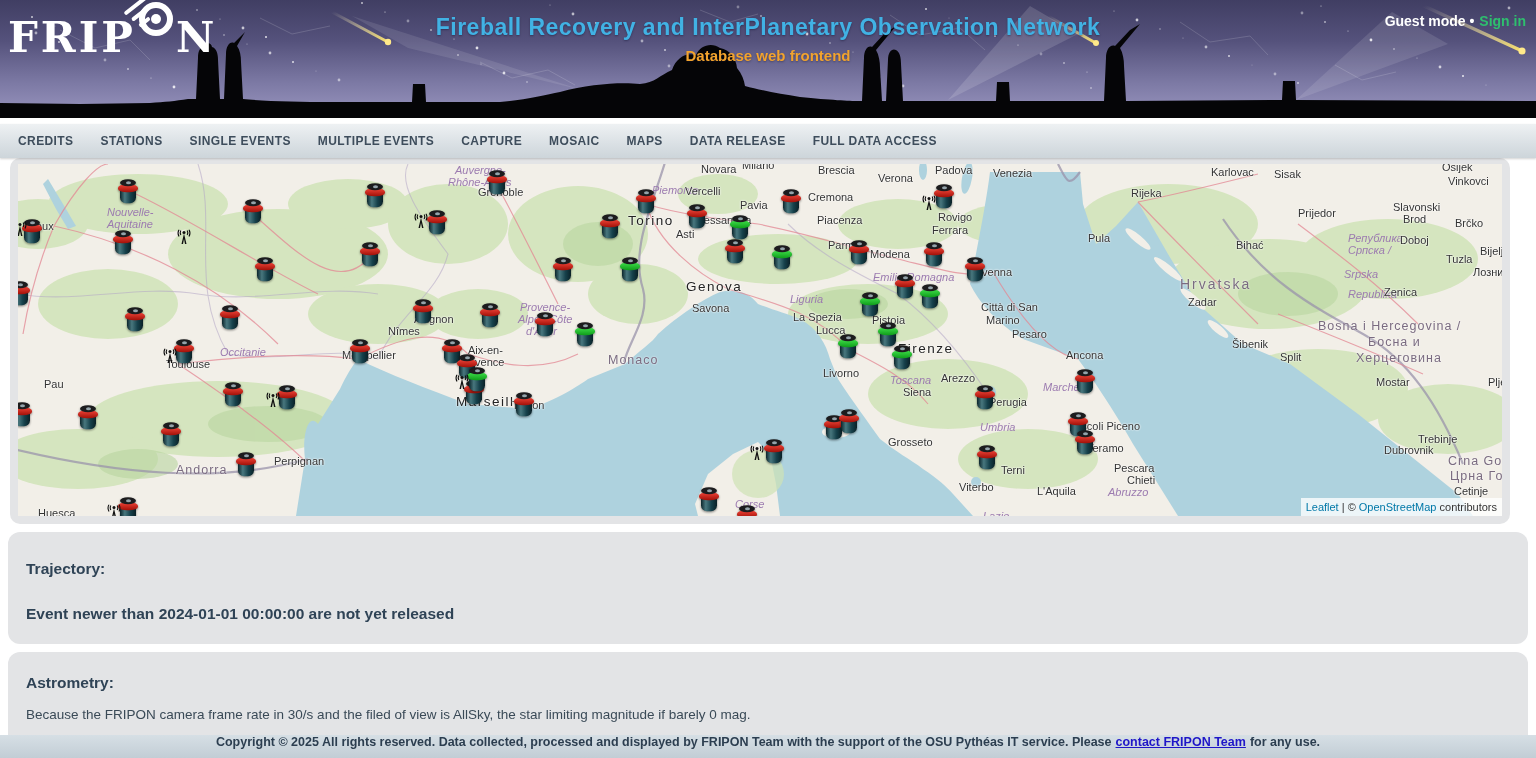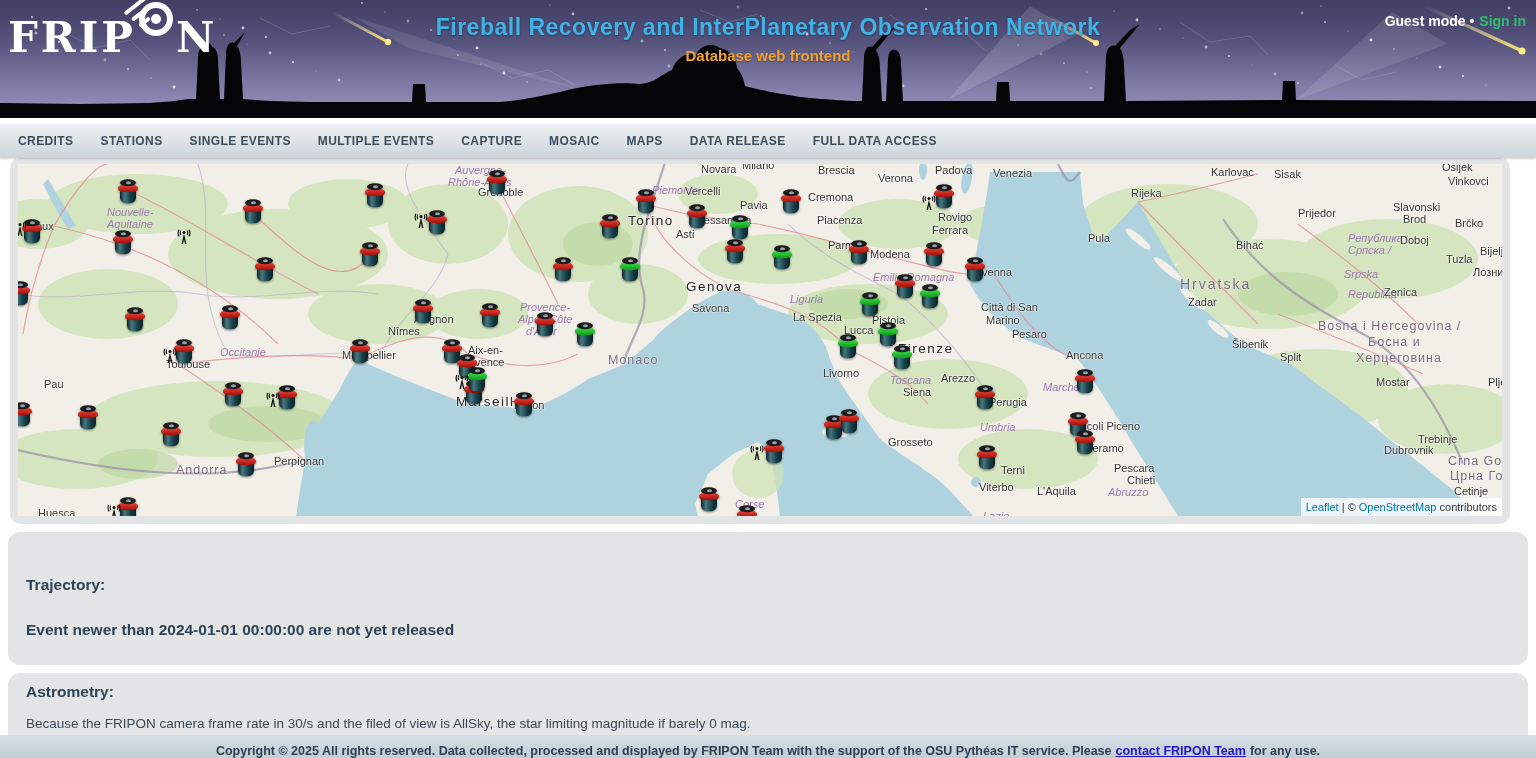--- a/index.html
+++ b/index.html
@@ -83,30 +83,30 @@
   .attrib{
     position:absolute;right:0;bottom:0;background:rgba(255,255,255,.78);
     font-size:11px;color:#333;padding:2px 5px;line-height:14px;
   }
   .attrib a{color:#0078A8;text-decoration:none;cursor:pointer;}
   
   .panel{
     margin:8px 8px 0 8px;background:#e3e4e6;border-radius:12px;box-sizing:border-box;
     padding:0 18px;position:relative;z-index:1;
   }
-  .panel.trajectory{height:133px;padding-top:44px;}
-  .panel.astrometry{height:100px;padding-top:10px;}
+  .panel.trajectory{height:112px;padding-top:28px;}
+  .panel.astrometry{height:100px;padding-top:22px;}
   .sec-heading{font-size:15.5px;font-weight:bold;color:#2f4356;}
   .sec-strong{margin-top:27px;font-size:15.5px;font-weight:bold;color:#2f4356;}
   .sec-body{margin-top:15px;font-size:13.5px;color:#3a4a57;}
   
   .footer{
     position:absolute;left:0;right:0;top:735px;height:23px;z-index:6;
     background:linear-gradient(180deg,#d6dfe5,#c2cdd5);
-    display:flex;align-items:flex-end;justify-content:center;
+    display:flex;align-items:flex-start;justify-content:center;
     font-size:12.5px;font-weight:bold;color:#2c3e50;
   }
   .footer a{color:#1f16c8;text-decoration:underline;cursor:pointer;margin:0 4px;}
 </style>
 </head>
 <body>
 
 <div class="header">
   <svg class="sky" width="1536" height="118" viewBox="0 0 1536 118">
     <defs>
@@ -417,30 +417,30 @@
         <div class="mlabel lab-city" style="left: 810px; top: 81px;">Parma</div>
         <div class="mlabel lab-city" style="left: 852px; top: 90px;">Modena</div>
         <div class="mlabel lab-city" style="left: 914px; top: 66px;">Ferrara</div>
         <div class="mlabel lab-city" style="left: 920px; top: 53px;">Rovigo</div>
         <div class="mlabel lab-city" style="left: 950px; top: 108px;">Ravenna</div>
         <div class="mlabel lab-city" style="left: 658px; top: 70px;">Asti</div>
         <div class="mlabel lab-city" style="left: 676px; top: 56px;">Alessandria</div>
         <div class="mlabel lab-city" style="left: 674px; top: 144px;">Savona</div>
         <div class="mlabel lab-city big" style="left: 668px; top: 122px;">Genova</div>
         <div class="mlabel lab-city" style="left: 775px; top: 153px;">La Spezia</div>
-        <div class="mlabel lab-city" style="left: 826px; top: 166px;">Lucca</div>
+        <div class="mlabel lab-city" style="left: 798px; top: 166px;">Lucca</div>
         <div class="mlabel lab-city" style="left: 854px; top: 156px;">Pistoia</div>
         <div class="mlabel lab-city big" style="left: 880px; top: 184px;">Firenze</div>
         <div class="mlabel lab-city" style="left: 805px; top: 209px;">Livorno</div>
         <div class="mlabel lab-city" style="left: 885px; top: 228px;">Siena</div>
         <div class="mlabel lab-city" style="left: 923px; top: 214px;">Arezzo</div>
         <div class="mlabel lab-city" style="left: 870px; top: 278px;">Grosseto</div>
         <div class="mlabel lab-city" style="left: 971px; top: 238px;">Perugia</div>
         <div class="mlabel lab-city" style="left: 983px; top: 306px;">Terni</div>
-        <div class="mlabel lab-city" style="left: 941px; top: 323px; margin-left: 20px;">Viterbo</div>
+        <div class="mlabel lab-city" style="left: 941px; top: 323px;">Viterbo</div>
         <div class="mlabel lab-city" style="left: 1048px; top: 191px;">Ancona</div>
         <div class="mlabel lab-city" style="left: 1056px; top: 262px;">Ascoli Piceno</div>
         <div class="mlabel lab-city" style="left: 1069px; top: 284px;">Teramo</div>
         <div class="mlabel lab-city" style="left: 1096px; top: 304px;">Pescara</div>
         <div class="mlabel lab-city" style="left: 1019px; top: 327px;">L'Aquila</div>
         <div class="mlabel lab-city" style="left: 1109px; top: 316px;">Chieti</div>
         <div class="mlabel lab-city" style="left: 963px; top: 143px;">Città di San</div>
         <div class="mlabel lab-city" style="left: 968px; top: 156px;">Marino</div>
         <div class="mlabel lab-city" style="left: 994px; top: 170px;">Pesaro</div>
         <div class="mlabel lab-city" style="left: 1113px; top: 29px;">Rijeka</div>

